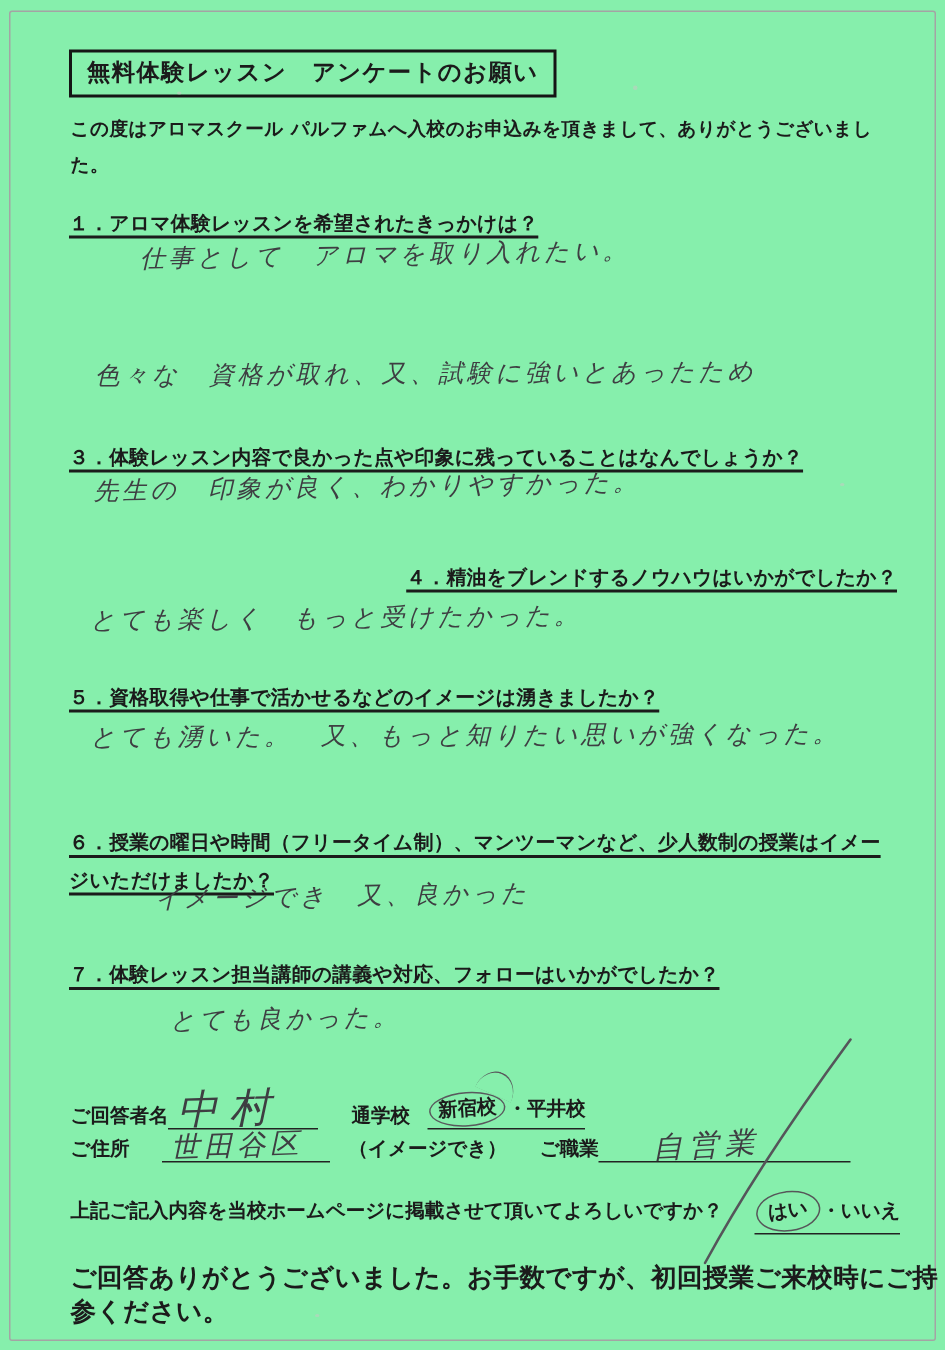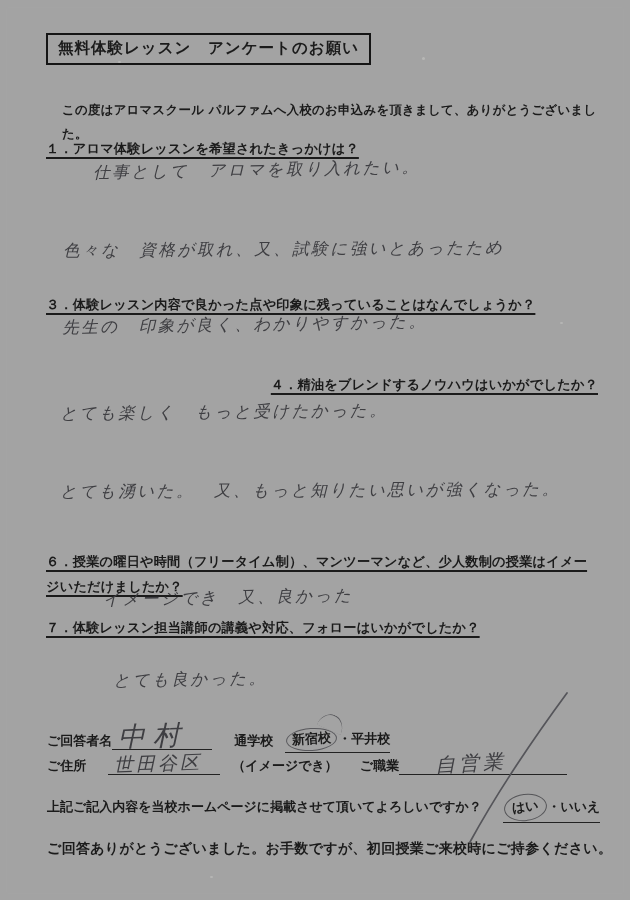--- a/index.html
+++ b/index.html
@@ -1,52 +1,52 @@
 <!DOCTYPE html>
 <html lang="ja"><head>
 <meta charset="utf-8">
 <style>
   html,body{margin:0;padding:0;background:#ffffff;}
   body{font-family:"DejaVu Sans","Liberation Sans",sans-serif;}
   .sheet{
     position:relative;width:630px;height:900px;margin:0 auto;
-    background:#a3a3a3;overflow:hidden;
+    background:#86efac;overflow:hidden;
   }
   .sheet-border{
     position:absolute;left:6px;top:7px;right:6px;bottom:6px;
     border:1px solid #a4a4a4;border-radius:2px;pointer-events:none;
   }
   .abs{position:absolute;}
   .printed{color:#1b1b1b;font-weight:700;}
   .title-box{
     left:46px;top:33px;
     border:2px solid #151515;padding:3px 10px 4px 10px;
     font-size:15.5px;letter-spacing:1px;
   }
-  .intro{left:62px;top:74px;width:552px;font-size:12.4px;line-height:24px;letter-spacing:.3px;margin-top:24px;}
+  .intro{left:47px;top:74px;width:552px;font-size:12.4px;line-height:24px;letter-spacing:.3px;}
   .question{
     left:46px;width:552px;font-size:13.2px;line-height:25px;letter-spacing:.2px;
     text-decoration:underline;text-decoration-thickness:1.5px;text-underline-offset:4px;font-family:Liberation Mono, monospace;
   }
   .q1{top:137px;} .q2{top:213px;} .q3{top:293px;} .q4{top:373px;text-align:right;}
-  .q5{top:453px;} .q6{top:550px;} .q7{top:616px;}
+  .q5{top:453px;} .q6{top:550px;} .q7{top:638px;}
   .hand{
     color:#3e3e42;font-style:italic;font-weight:400;
     font-size:16.5px;letter-spacing:2.5px;white-space:nowrap;
   }
   .answer{transform:rotate(-1deg);transform-origin:left top;}
   .a1{top:162px;left:93px;}
   .a2{top:240px;left:63px;transform:rotate(-0.4deg);}
   .a3{top:317px;left:62px;}
   .a4{top:403px;left:60px;transform:rotate(-0.6deg);}
   .a5{top:481px;left:60px;transform:rotate(-0.3deg);}
   .a6{top:589px;left:103px;}
   .a7{top:670px;left:113px;}
   .frow{left:47px;display:flex;align-items:flex-end;font-size:13px;white-space:nowrap;}
-  .row1{top:728px;align-items:center;} .row2{top:756px;}
+  .row1{top:728px;} .row2{top:756px;}
   .blank{
     display:inline-block;position:relative;height:18px;
     border-bottom:1.6px solid #222;vertical-align:bottom;
   }
   .blank .hand{position:absolute;bottom:-3px;left:6px;}
   .blank-name{width:100px;}
   .blank-name .hand{font-size:27px;letter-spacing:8px;bottom:-5px;transform:rotate(-2deg);}
   .blank-addr{width:112px;}
   .blank-addr .hand{font-size:19px;letter-spacing:3px;transform:rotate(-2deg);}
   .blank-occ{width:168px;}
@@ -64,21 +64,21 @@
     content:"";position:absolute;top:-13px;right:-10px;width:26px;height:15px;
     border-top:1.6px solid #59595d;border-radius:50% 50% 0 0/100% 100% 0 0;
     transform:rotate(28deg);
   }
   .circled-yes{
     display:inline-block;position:relative;
     border:1.7px solid #565659;border-radius:50%;
     padding:3px 7px 4px 7px;margin:0 1px;transform:rotate(-7deg);
   }
   .publish{top:794px;left:47px;font-size:13px;white-space:nowrap;}
-  .closing{top:840px;left:47px;font-size:14px;letter-spacing:.3px;}
+  .closing{top:840px;left:47px;font-size:17px;letter-spacing:.3px;}
   .ink-overlay{position:absolute;left:0;top:0;pointer-events:none;}
   .speck{position:absolute;background:#c9c9c4;border-radius:50%;opacity:.55;}
 </style>
 </head>
 <body>
 
 <div class="sheet">
   <div class="sheet-border"></div>
 
   <div class="abs printed title-box">無料体験レッスン　アンケートのお願い</div>
@@ -91,20 +91,21 @@
   <div class="abs hand answer a1">仕事として　アロマを取り入れたい。</div>
 
   <div class="abs hand answer a2">色々な　資格が取れ、又、試験に強いとあったため</div>
 
   <div class="abs printed question q3">３．体験レッスン内容で良かった点や印象に残っていることはなんでしょうか？</div>
   <div class="abs hand answer a3">先生の　印象が良く、わかりやすかった。</div>
 
   <div class="abs printed question q4">４．精油をブレンドするノウハウはいかがでしたか？</div>
   <div class="abs hand answer a4">とても楽しく　もっと受けたかった。</div>
 
+  <div class="abs printed question q5">５．資格取得や仕事で活かせるなどのイメージは湧きましたか？</div>
   <div class="abs hand answer a5">とても湧いた。　又、もっと知りたい思いが強くなった。</div>
 
   <div class="abs printed question q6">６．授業の曜日や時間（フリータイム制）、マンツーマンなど、少人数制の授業はイメージいただけましたか？</div>
   <div class="abs hand answer a6">イメージでき　又、良かった</div>
 
   <div class="abs printed question q7">７．体験レッスン担当講師の講義や対応、フォローはいかがでしたか？</div>
   <div class="abs hand answer a7">とても良かった。</div>
 
   <div class="abs printed frow row1">
     <span>ご回答者名</span>

